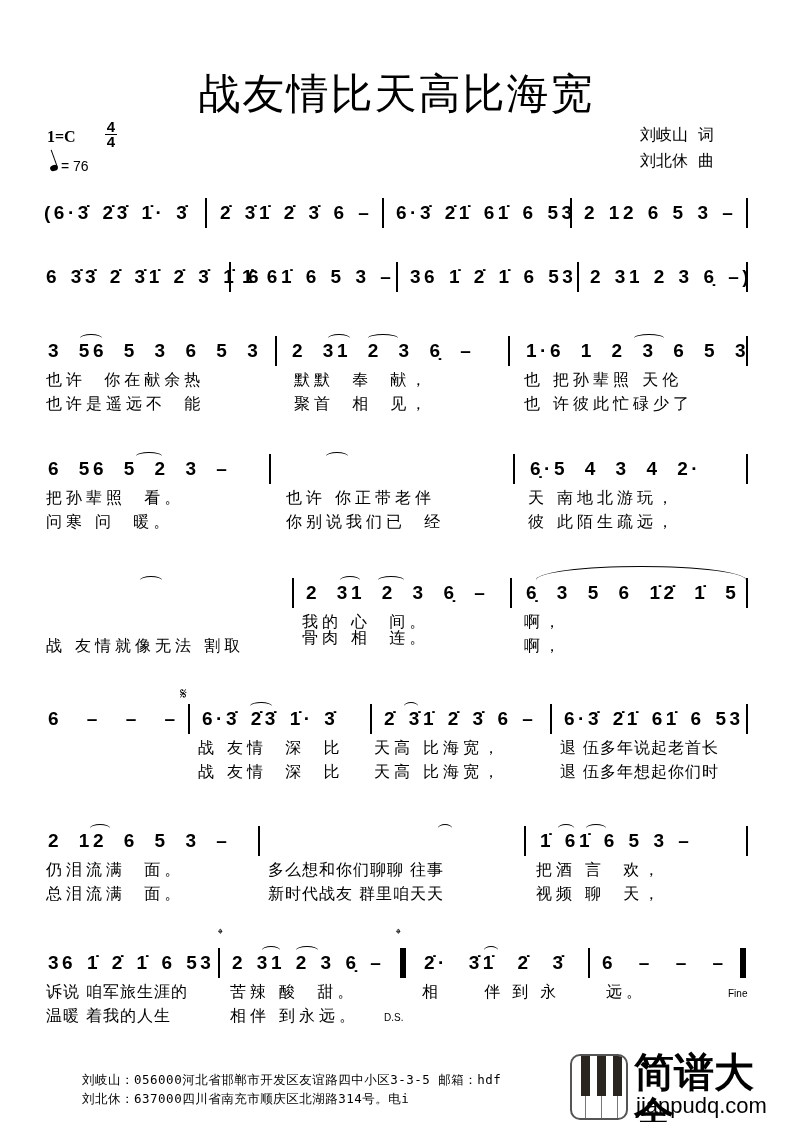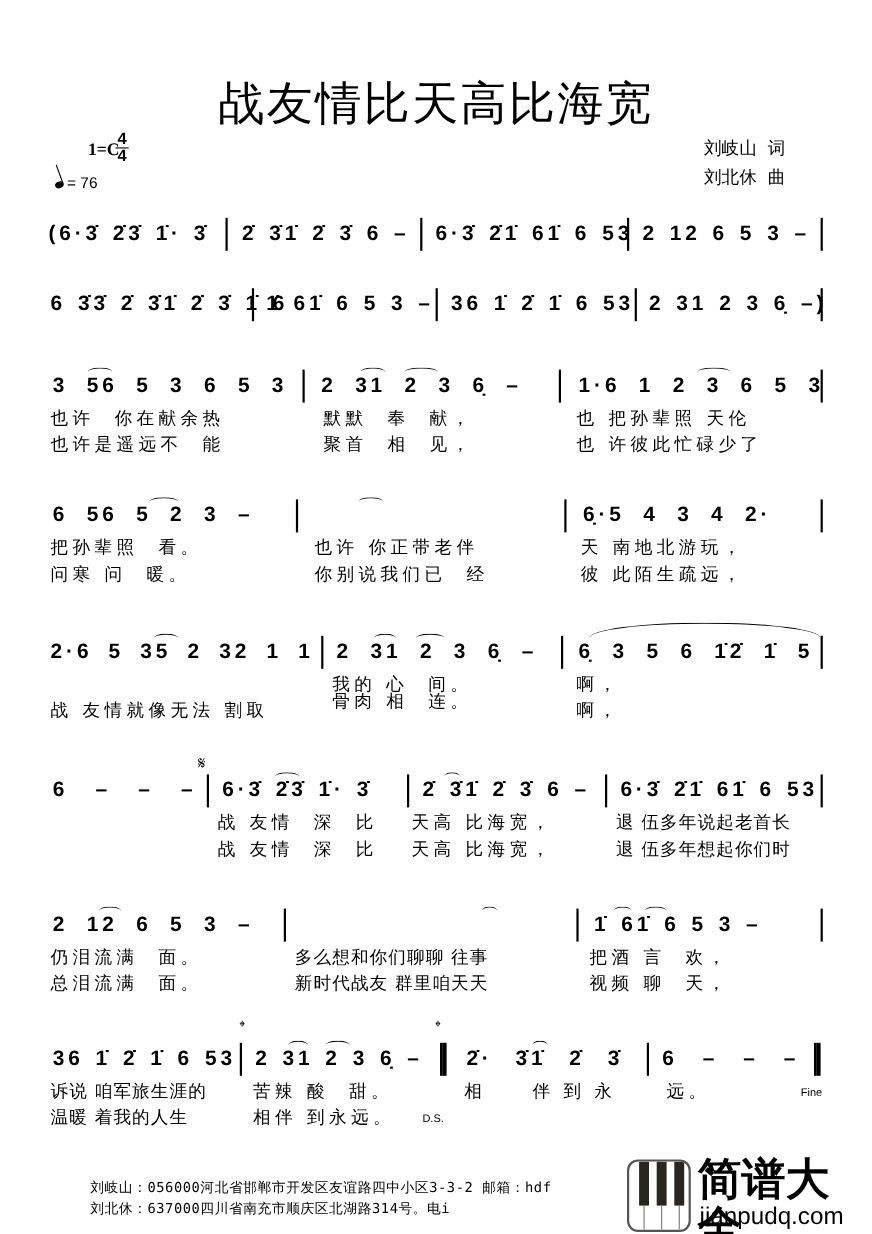--- a/index.html
+++ b/index.html
@@ -2,21 +2,21 @@
 <html><head>
 <meta charset="utf-8">
 <style>
   * { box-sizing: border-box; margin: 0; padding: 0; }
   html, body { width: 793px; height: 1122px; background: #ffffff; overflow: hidden; }
   body { position: relative; font-family: "DejaVu Sans", sans-serif; color: #000; }
 
   .title { position: absolute; left: 0; width: 793px; top: 66px; text-align: center;
            font-size: 42px; font-weight: normal; letter-spacing: 2px; font-family: "DejaVu Sans", sans-serif; }
 
-  .key { position: absolute; left: 47px; top: 128px; font-size: 16px; font-weight: bold; font-family: "Liberation Serif", serif; margin-left: 33px; }
+  .key { position: absolute; left: 47px; top: 128px; font-size: 16px; font-weight: bold; font-family: "Liberation Serif", serif; }
   .timesig { position: absolute; left: 103px; top: 120px; width: 16px; text-align: center; font-weight: bold; font-size: 15px; line-height: 14px; font-family: "Liberation Sans", sans-serif; }
   .tempo { position: absolute; left: 50px; top: 158px; font-size: 14px; font-family: "Liberation Sans", sans-serif; }
   .tempo .note { display: inline-block; width: 8px; height: 6px; background: #000; border-radius: 50%; transform: rotate(-20deg); position: relative; margin-right: 3px; }
   .tempo .note::after { content: ""; position: absolute; right: 0; bottom: 3px; width: 1px; height: 18px; background: #000; }
 
   .credits { position: absolute; left: 640px; top: 122px; font-size: 16px; line-height: 26px; }
   .credits div span { margin-left: 10px; }
 
   .system { position: absolute; left: 40px; width: 720px; }
   .notes-row { position: relative; height: 34px; white-space: nowrap; }
@@ -116,21 +116,20 @@
   <span class="lyric" style="left:246px;top:36px;">也许 你正带老伴</span>
   <span class="lyric" style="left:488px;top:36px;">天 南地北游玩，</span>
   <span class="lyric" style="left:6px;top:60px;">问寒 问  暖。</span>
   <span class="lyric" style="left:246px;top:60px;">你别说我们已  经</span>
   <span class="lyric" style="left:488px;top:60px;">彼 此陌生疏远，</span>
 </div>
 
 <div class="system" style="top:576px;">
   <div class="notes-row">
     <div class="arc" style="left:100px;top:0;width:22px;"></div>
-    <span class="notes" style="left:6px;word-spacing:6px;">2·6 5 35 2 32 1 1</span>
     <div class="bar" style="left:252px;"></div>
     <div class="arc" style="left:300px;top:0;width:20px;"></div>
     <div class="arc" style="left:338px;top:0;width:26px;"></div>
     <span class="notes" style="left:266px;word-spacing:8px;">2 31 2 3 6̣ –</span>
     <div class="bar" style="left:470px;"></div>
     <div class="arc" style="left:496px;top:-10px;width:210px;height:14px;border-radius:50% 50% 0 0 / 100% 100% 0 0;"></div>
     <span class="notes" style="left:486px;word-spacing:8px;">6̣ 3  5 6 1̇2̇ 1̇ 5</span>
     <div class="bar" style="left:706px;"></div>
   </div>
   <span class="lyric" style="left:262px;top:36px;">我的 心  间。</span>
@@ -202,21 +201,21 @@
   <span class="lyric" style="left:190px;top:36px;">苦辣 酸  甜。</span>
   <span class="lyric" style="left:382px;top:36px;letter-spacing:12px;">相  伴到永</span>
   <span class="lyric" style="left:566px;top:36px;">远。</span>
   <span class="small" style="left:688px;top:42px;">Fine</span>
   <span class="lyric" style="left:6px;top:60px;letter-spacing:1px;">温暖 着我的人生</span>
   <span class="lyric" style="left:190px;top:60px;">相伴 到永远。</span>
   <span class="small" style="left:344px;top:66px;">D.S.</span>
 </div>
 
 <div class="footer">
-  <div>刘岐山：056000河北省邯郸市开发区友谊路四中小区3-3-2 邮箱：hdf</div>
+  <div>刘岐山：056000河北省邯郸市开发区友谊路四中小区3-3-5 邮箱：hdf</div>
   <div>刘北休：637000四川省南充市顺庆区北湖路314号。电i</div>
 </div>
 
 <div class="logo">
   <div class="piano">
     <div class="bk" style="left:9px;"></div>
     <div class="bk" style="left:25px;"></div>
     <div class="bk" style="left:41px;"></div>
     <div class="wl" style="left:13px;"></div>
     <div class="wl" style="left:29px;"></div>

